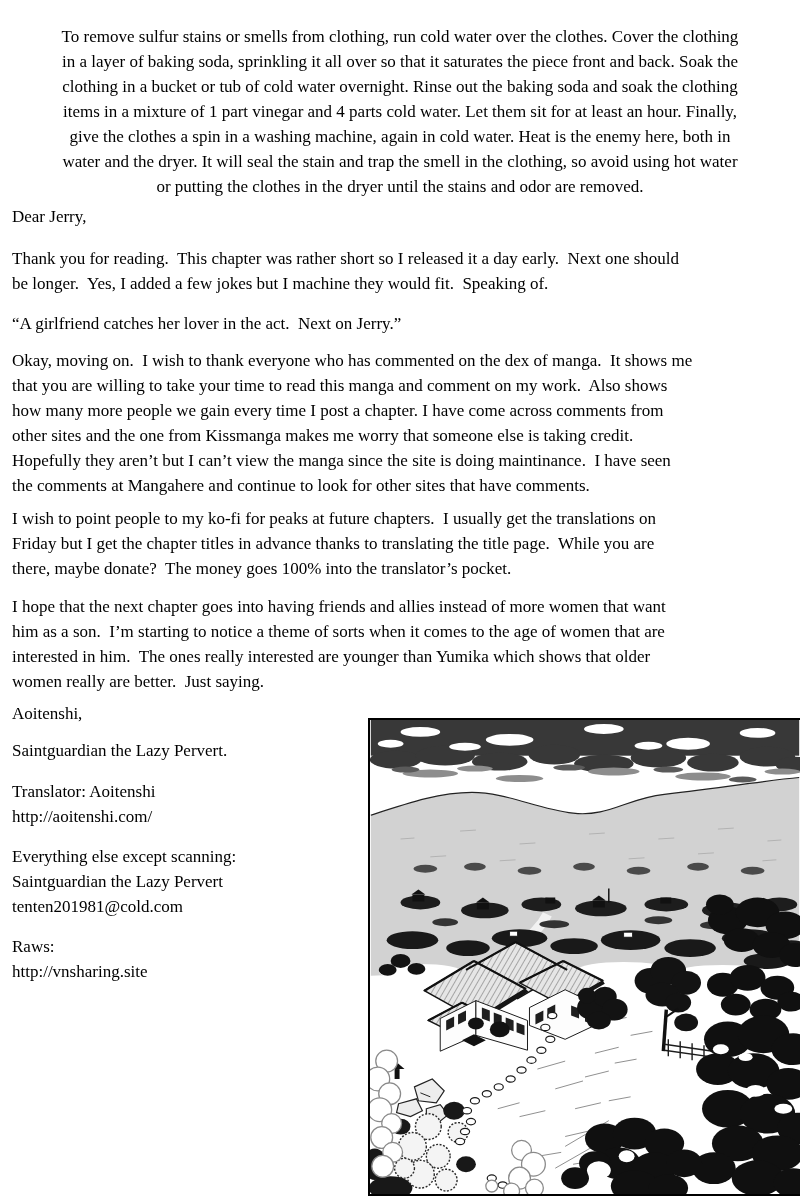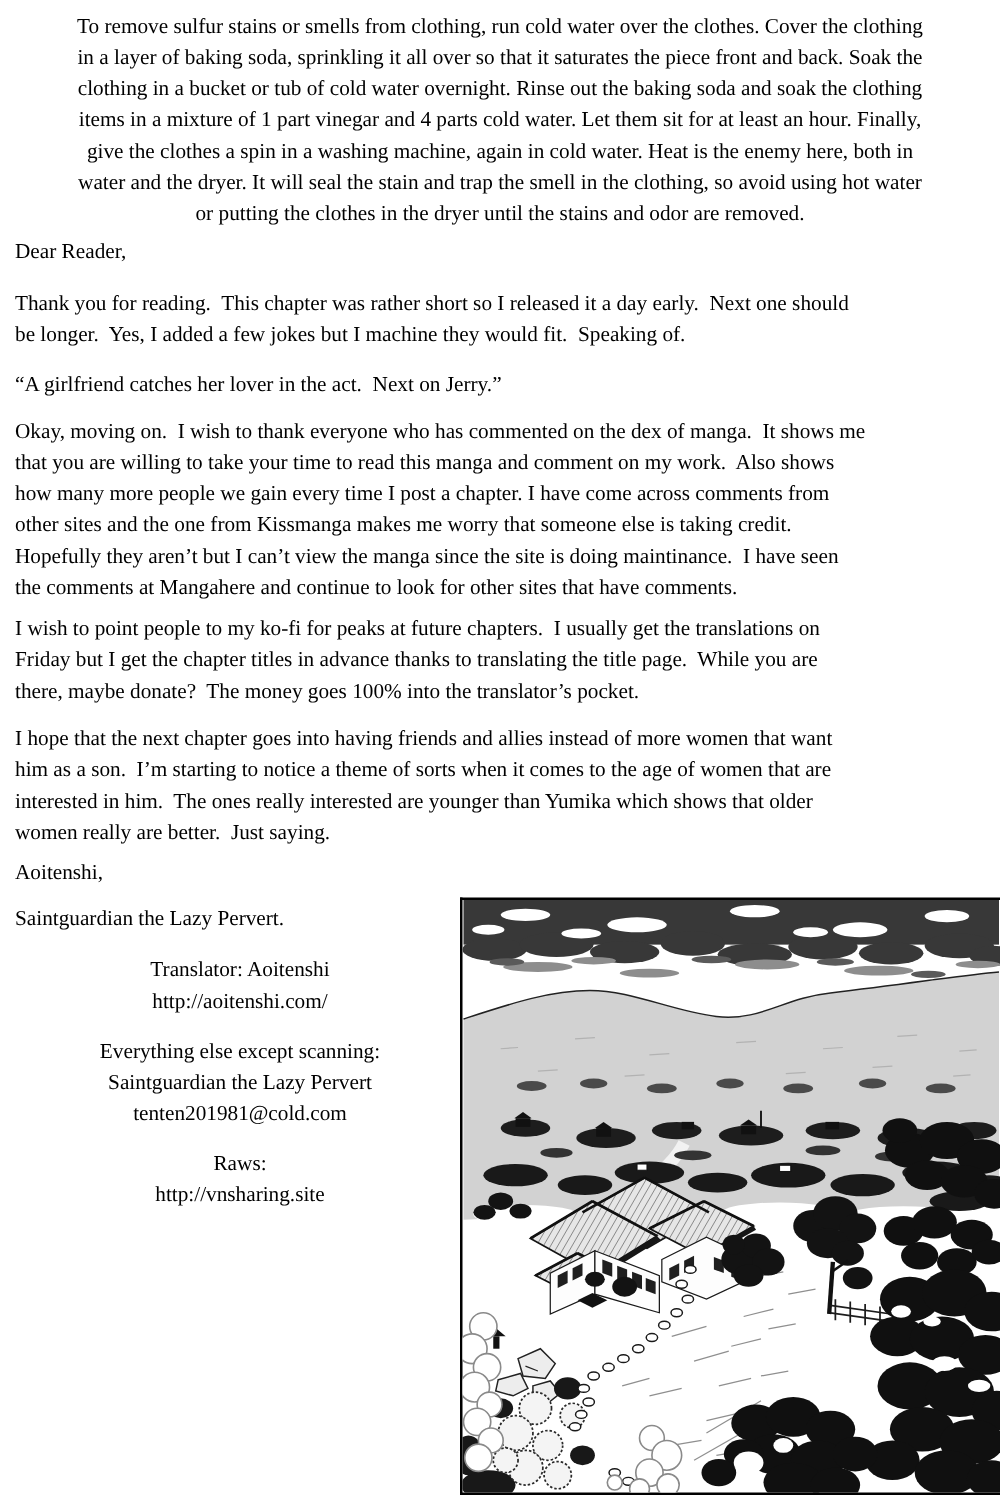--- a/index.html
+++ b/index.html
@@ -1,42 +1,42 @@
 <!DOCTYPE html>
 <html><head>
 <meta charset="utf-8">
 <style>
   html,body{margin:0;padding:0;}
   body{width:800px;height:1200px;position:relative;background:#ffffff;color:#000;
        font-family:"Liberation Serif", serif;overflow:hidden;}
-  .page{position:absolute;inset:0;padding:8px 12px 0 12px;box-sizing:border-box;}
+  .page{position:absolute;inset:0;padding:24px 12px 0 12px;box-sizing:border-box;}
   p{margin:0;font-size:17px;line-height:25px;white-space:pre-wrap;}
   .intro{text-align:center;}
   .mt5{margin-top:5px}.mt7{margin-top:7px}.mt8{margin-top:8px}.mt12{margin-top:12px}
   .mt13{margin-top:13px}.mt15{margin-top:15px}.mt16{margin-top:16px}.mt17{margin-top:17px}
-  .credits{width:360px;text-align:center;}
+  .credits{width:360px;text-align:left;}
   .credit-block{margin:0 0 15px 0;font-size:17px;line-height:25px;white-space:pre-wrap;}
   .manga{position:absolute;left:368px;top:718px;width:432px;height:478px;
          border:2px solid #000;border-right:none;box-sizing:border-box;background:#fff;margin:0;}
   .manga svg{display:block;width:100%;height:100%;}
 </style>
 </head>
 <body>
 
 <div class="page">
 
   <p class="intro">To remove sulfur stains or smells from clothing, run cold water over the clothes. Cover the clothing
 in a layer of baking soda, sprinkling it all over so that it saturates the piece front and back. Soak the
 clothing in a bucket or tub of cold water overnight. Rinse out the baking soda and soak the clothing
 items in a mixture of 1 part vinegar and 4 parts cold water. Let them sit for at least an hour. Finally,
 give the clothes a spin in a washing machine, again in cold water. Heat is the enemy here, both in
 water and the dryer. It will seal the stain and trap the smell in the clothing, so avoid using hot water
 or putting the clothes in the dryer until the stains and odor are removed.</p>
 
-  <p class="mt5">Dear Reader,</p>
+  <p class="mt5">Dear Jerry,</p>
 
   <p class="mt17">Thank you for reading.  This chapter was rather short so I released it a day early.  Next one should
 be longer.  Yes, I added a few jokes but I machine they would fit.  Speaking of.</p>
 
   <p class="mt15">“A girlfriend catches her lover in the act.  Next on Jerry.”</p>
 
   <p class="mt12">Okay, moving on.  I wish to thank everyone who has commented on the dex of manga.  It shows me
 that you are willing to take your time to read this manga and comment on my work.  Also shows
 how many more people we gain every time I post a chapter. I have come across comments from
 other sites and the one from Kissmanga makes me worry that someone else is taking credit.

